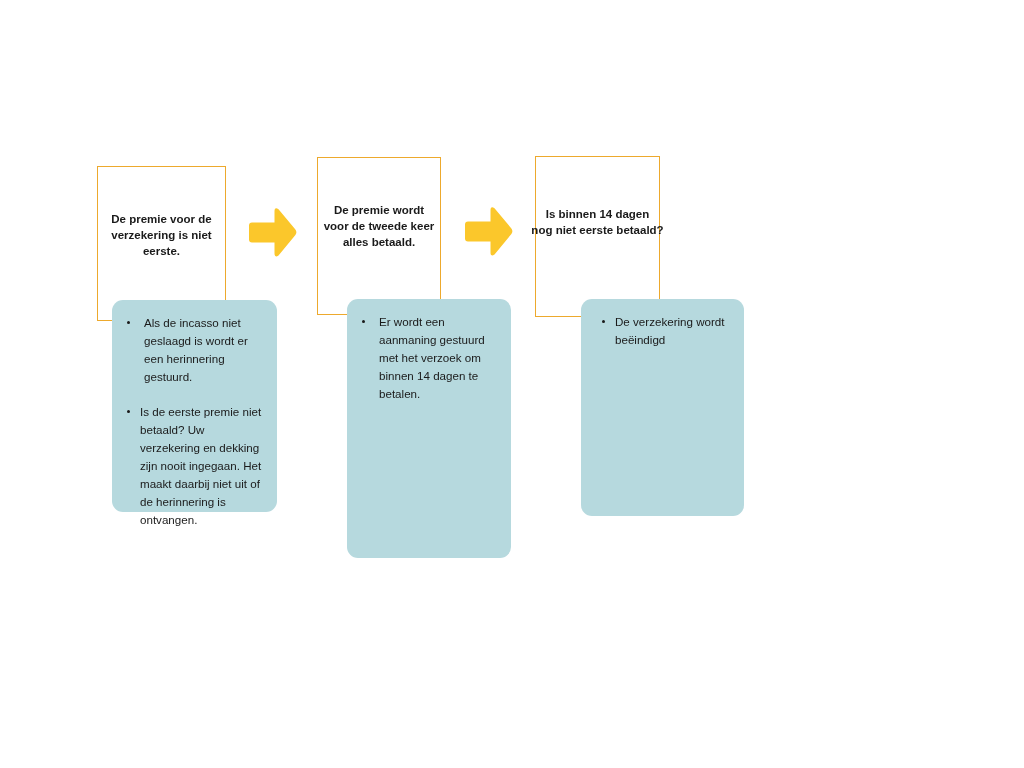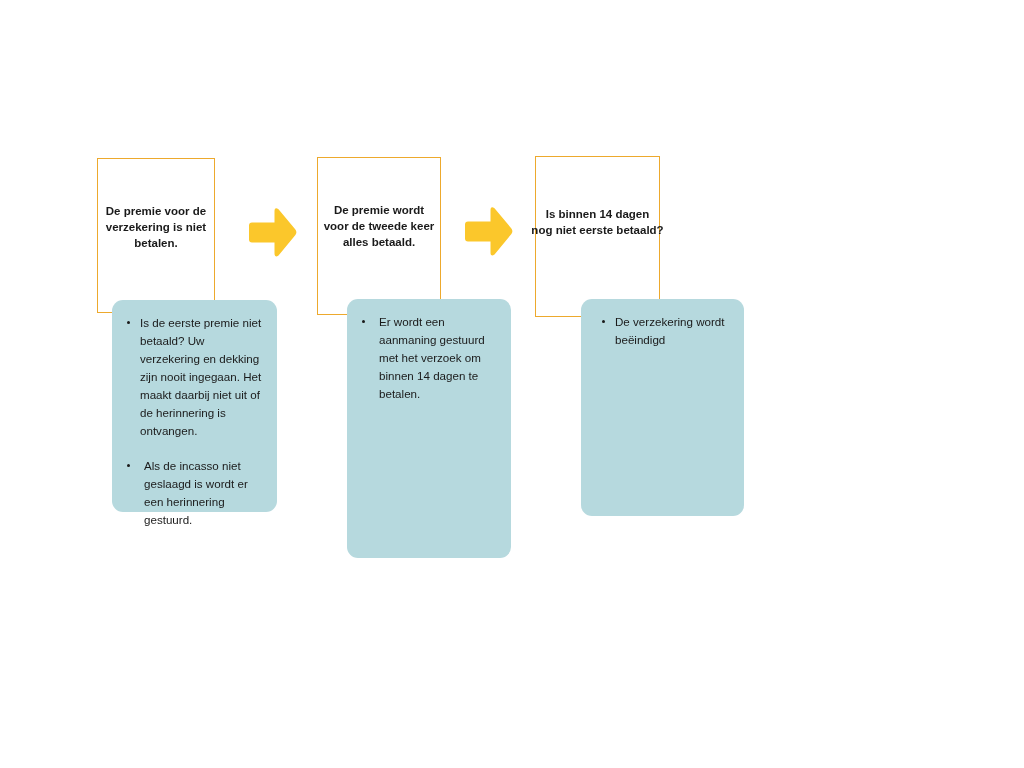--- a/index.html
+++ b/index.html
@@ -32,21 +32,21 @@
   .stage-box-label {
     font-size: 11.5px;
     font-weight: bold;
     color: #1a1a1a;
     line-height: 1.38;
     text-align: center;
     white-space: nowrap;
   }
 
   
-  #stage-box-1 { left: 97px;  top: 158px; width: 118px; height: 155px; }
+  #stage-box-1 { left: 97px;  top: 166px; width: 129px; height: 155px; }
   #stage-box-2 { left: 317px; top: 157px; width: 124px; height: 158px; }
   #stage-box-3 { left: 535px; top: 156px; width: 125px; height: 161px; justify-content: flex-end; }
 
   #stage-box-1 .stage-box-label { margin-top: 45px; }
   #stage-box-2 .stage-box-label { margin-top: 45px; text-align: center; }
   #stage-box-3 .stage-box-label { margin-top: 50px; }
 
   
   #stage-box-3 .stage-box-label {
     width: 160px;
@@ -99,21 +99,21 @@
   }
   
   .detail-item-indented { padding-left: 22px; }
 </style>
 </head>
 <body>
 
 <div id="canvas">
 
   <div id="stage-box-1" class="stage-box">
-    <div class="stage-box-label"><span>De premie voor de</span><br><span>verzekering is niet</span><br><span>betalen.</span></div>
+    <div class="stage-box-label"><span>De premie voor de</span><br><span>verzekering is niet</span><br><span>eerste.</span></div>
   </div>
 
   <div id="arrow-1" class="arrow">
     <svg viewBox="0 0 52 58" width="52" height="58" aria-hidden="true">
       <path d="M3 21.5 Q3 18.5 6 18.5 L28.5 18.5 L28.5 7.5
                Q28.5 2.5 32.5 5.3 L49.2 25.2 Q51.6 28.2 49.2 31.2
                L32.5 51.4 Q28.5 54.2 28.5 49.2 L28.5 38.5 L6 38.5
                Q3 38.5 3 35.5 Z" fill="#fbc72b"></path>
     </svg>
   </div>
@@ -130,27 +130,27 @@
                Q3 38.5 3 35.5 Z" fill="#fbc72b"></path>
     </svg>
   </div>
 
   <div id="stage-box-3" class="stage-box">
     <div class="stage-box-label"><span>Is binnen 14 dagen</span><br><span>nog niet eerste betaald?</span></div>
   </div>
 
   <div id="detail-panel-1" class="detail-panel">
     <ul class="detail-list">
+      <li class="detail-item detail-item-indented">
+        <span class="detail-bullet"></span>
+        <span> Als de incasso niet geslaagd is wordt er een herinnering gestuurd.</span>
+      </li>
       <li class="detail-item">
         <span class="detail-bullet"></span>
         <span>Is de eerste premie niet betaald? Uw verzekering en dekking zijn nooit ingegaan. Het maakt daarbij niet uit of de herinnering is ontvangen.</span>
-      </li>
-      <li class="detail-item detail-item-indented">
-        <span class="detail-bullet"></span>
-        <span> Als de incasso niet geslaagd is wordt er een herinnering gestuurd.</span>
       </li>
     </ul>
   </div>
 
   <div id="detail-panel-2" class="detail-panel">
     <ul class="detail-list">
       <li class="detail-item detail-item-indented">
         <span class="detail-bullet"></span>
         <span> Er wordt een aanmaning gestuurd met het verzoek om binnen 14 dagen te betalen.</span>
       </li>

